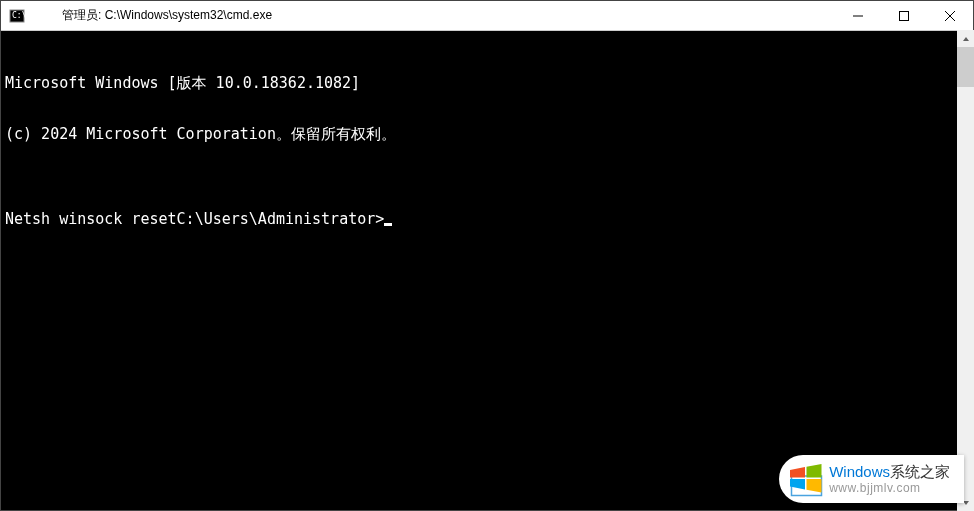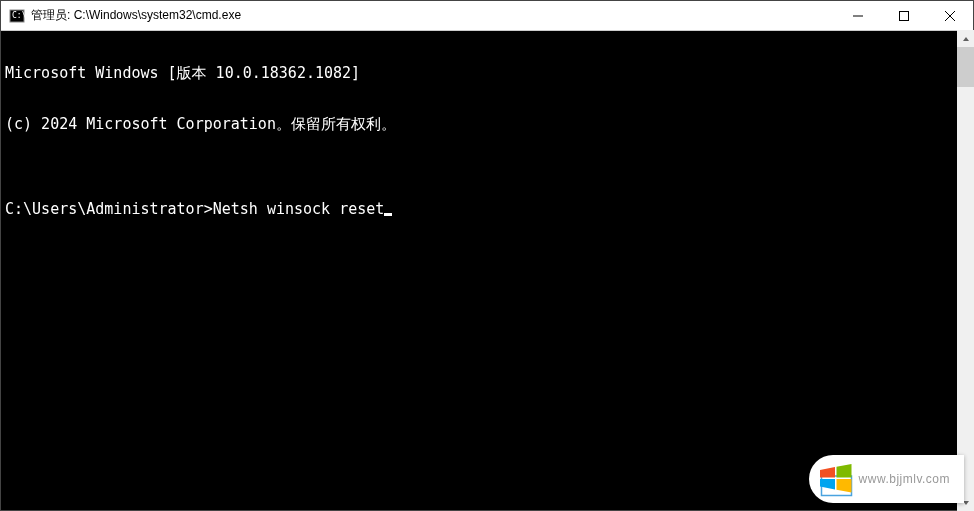--- a/index.html
+++ b/index.html
@@ -38,39 +38,40 @@
       display: flex;
       align-items: center;
       justify-content: center;
     }
     .titlebar-title {
       flex: 1;
       font-size: 12px;
       color: #000;
       white-space: nowrap;
       overflow: hidden;
+      margin-left: 31px;
     }
     .titlebar-controls {
       display: flex;
       height: 100%;
     }
     .titlebar-btn {
       width: 46px;
       height: 100%;
       display: flex;
       align-items: center;
       justify-content: center;
       background: transparent;
       border: none;
       cursor: pointer;
     }
     .terminal {
       flex: 1;
       background: #000;
-      padding: 0 4px;
+      padding: 10px 4px;
       font-family: "NSimSun", "SimSun", "Consolas", monospace;
       font-size: 15px;
       line-height: 17px;
       color: #fff;
       white-space: pre;
       overflow: hidden;
       position: relative;
     }
     .terminal-line {
       display: block;
@@ -180,21 +181,21 @@
             <line x1="10" y1="0" x2="0" y2="10" stroke="#000" stroke-width="1"></line>
           </svg>
       </button>
     </div>
   </div>
 
   <div class="terminal">
     <span class="terminal-line">Microsoft Windows [版本 10.0.18362.1082]</span>
     <span class="terminal-line">(c) 2024 Microsoft Corporation。保留所有权利。</span>
     <span class="terminal-line"></span>
-    <span class="prompt-line"><span>C:\Users\Administrator&gt;</span><span>Netsh winsock reset</span><span class="cursor"></span></span>
+    <span class="prompt-line"><span>Netsh winsock reset</span><span>C:\Users\Administrator&gt;</span><span class="cursor"></span></span>
   </div>
 
   <div class="scrollbar">
     <div class="scrollbar-arrow up">
       <svg width="8" height="8" viewBox="0 0 8 8">
           <polygon points="4,2 7,6 1,6" fill="#606060"></polygon>
         </svg>
     </div>
     <div class="scrollbar-thumb"></div>
     <div class="scrollbar-arrow down">
@@ -209,15 +210,16 @@
   <span class="watermark-logo">
     <svg width="36" height="36" viewBox="0 0 48 48">
       <polygon points="6,20 46,20 46,46 6,46" fill="#fff" stroke="#4aa3df" stroke-width="2"></polygon>
       <polygon points="4,12 24,8 24,22 4,22" fill="#f25022"></polygon>
       <polygon points="26,7.6 46,4 46,22 26,22" fill="#7fba00"></polygon>
       <polygon points="4,24 24,24 24,38 4,34" fill="#00a4ef"></polygon>
       <polygon points="26,24 46,24 46,42 26,38.4" fill="#ffb900"></polygon>
     </svg>
   </span>
   <span class="watermark-text">
+    <span class="watermark-main"><span class="win-blue">Windows</span><span>系统之家</span></span>
     <span class="watermark-sub">www.bjjmlv.com</span>
   </span>
 </div>
 
 </body></html>

